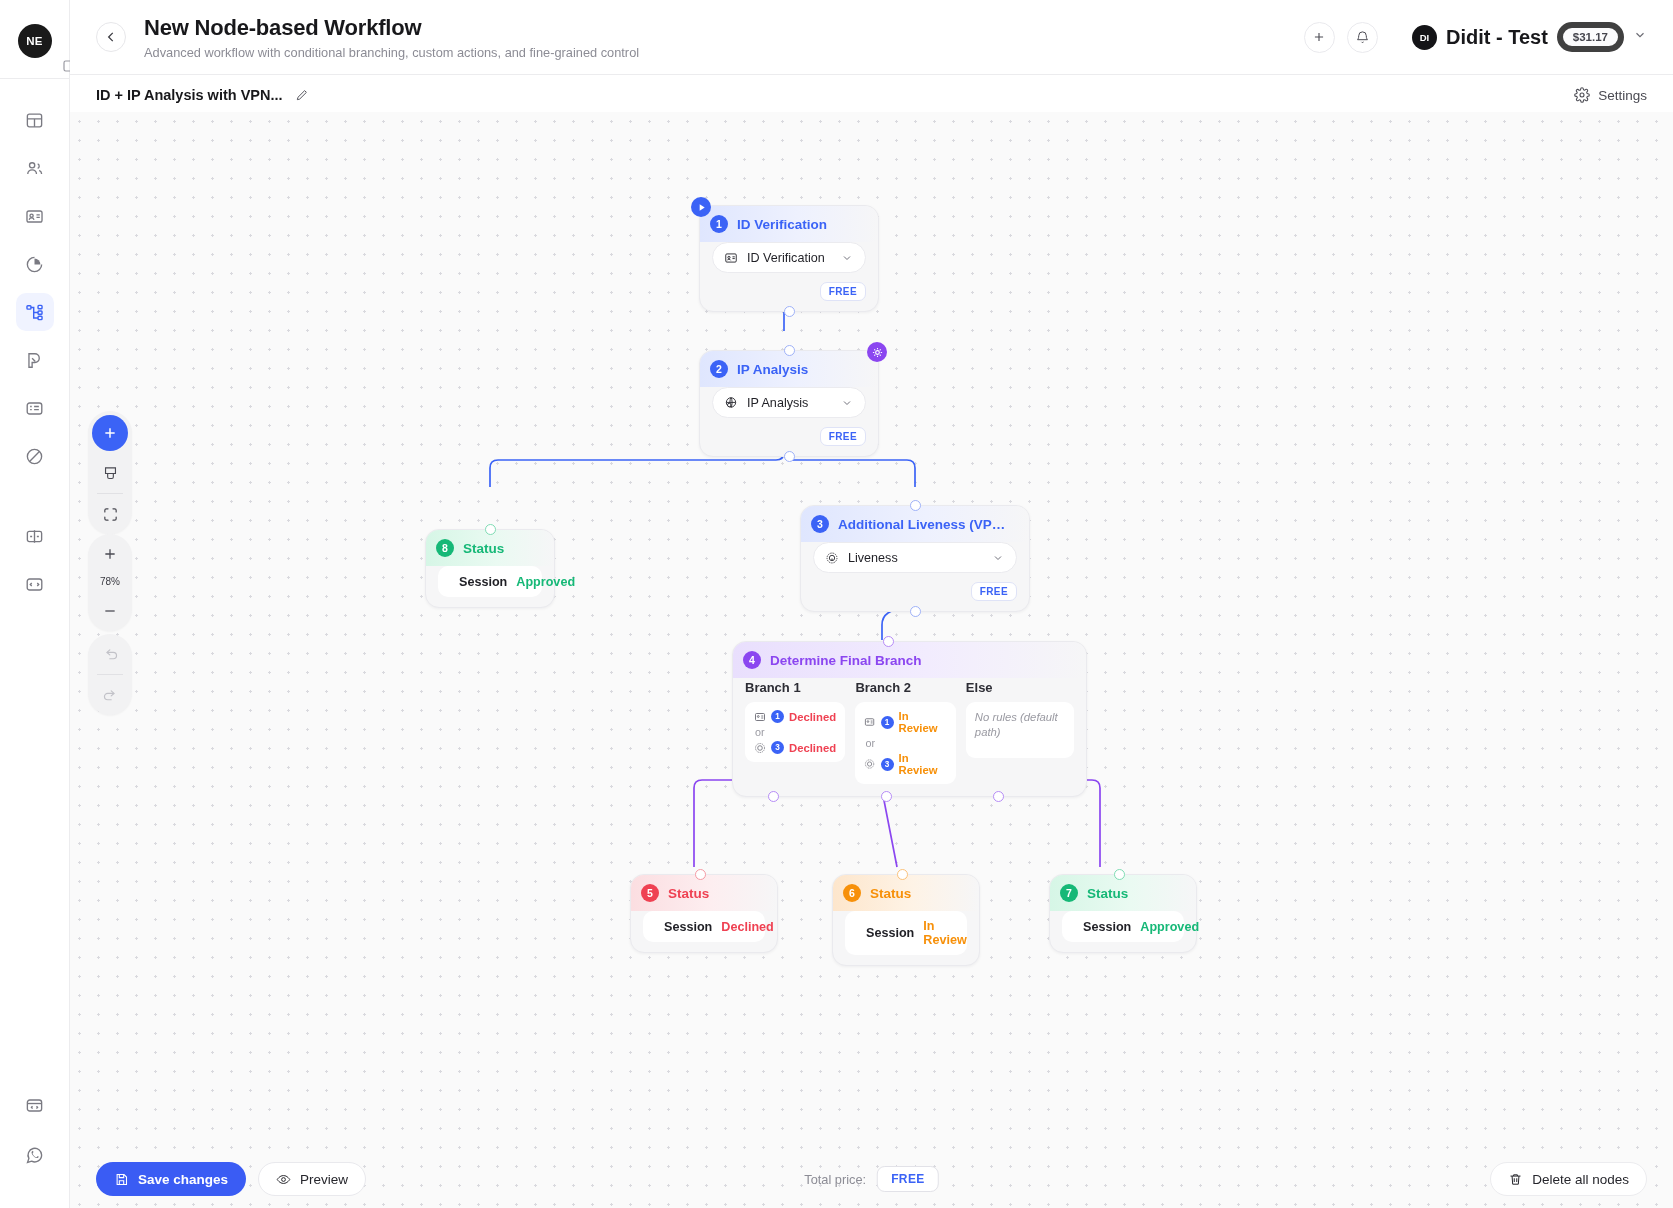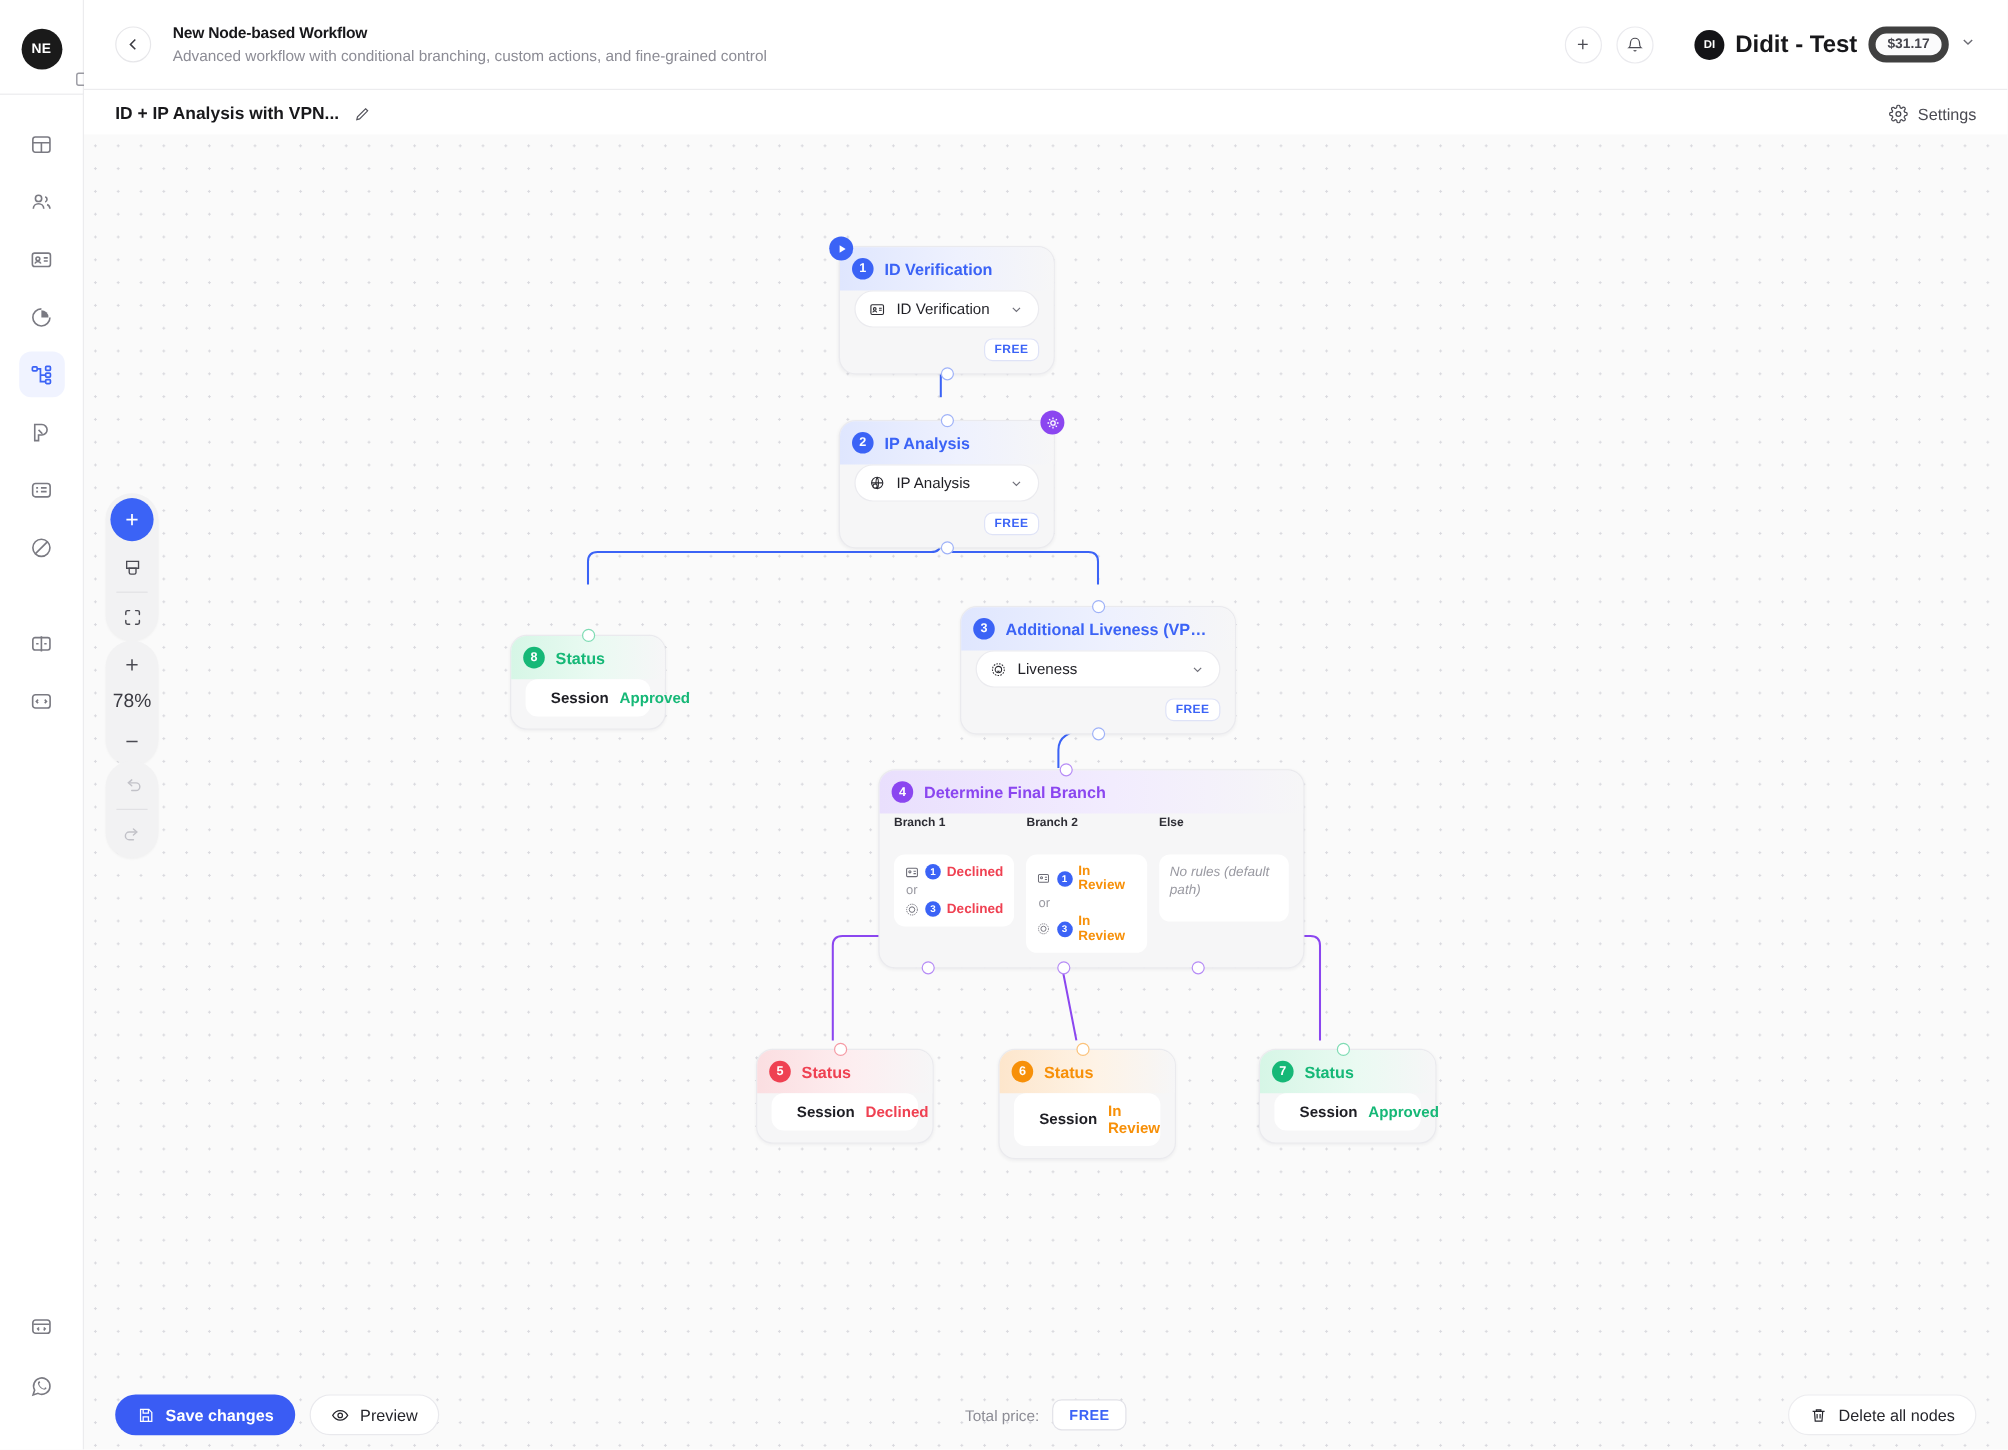--- a/index.html
+++ b/index.html
@@ -46,21 +46,21 @@
     position: absolute; left: 70px; top: 0; right: 0; height: 75px;
     background: #ffffff; display: flex; align-items: center;
     padding: 0 26px 0 26px; border-bottom: 1px solid #ececee;
   }
   .back-btn {
     width: 30px; height: 30px; border-radius: 50%; border: 1px solid #e7e7ea;
     display: flex; align-items: center; justify-content: center;
     color: #3c3c43; cursor: pointer; flex: none; background:#fff;
   }
   .header-titles { margin-left: 18px; }
-  .header-title { font-size: 13px; font-weight: bold; color: #18181b; letter-spacing: -.2px; }
+  .header-title { font-size: 22px; font-weight: bold; color: #18181b; letter-spacing: -.2px; }
   .header-sub { font-size: 12.8px; color: #8c8c95; margin-top: 4px; }
   .header-right { margin-left: auto; display: flex; align-items: center; gap: 12px; }
   .circle-btn {
     width: 31px; height: 31px; border-radius: 50%; border: 1px solid #eaeaee;
     display: flex; align-items: center; justify-content: center;
     color: #4b4b53; cursor: pointer; background: #fff;
   }
   .user-chip { display: flex; align-items: center; gap: 9px; cursor: pointer; margin-left: 22px; }
   .user-avatar {
     width: 25px; height: 25px; border-radius: 50%; background: #141417; color: #fff;
@@ -159,21 +159,21 @@
   .status-row {
     background: #fff; border-radius: 10px; padding: 8px 12px;
     display: flex; align-items: center; gap: 9px; font-size: 12.6px;
   }
   .status-row .lab { color: #1f1f25; font-weight: 600; }
 
   
   .branch-cols { display: flex; gap: 10px; padding: 2px 12px 12px 12px; }
   .branch-col { width: 104px; }
   .branch-col.wide { width: 112px; }
-  .branch-h { font-size: 10px; color: #2d2d35; font-weight: 600; margin-bottom: 21px; }
+  .branch-h { font-size: 13px; color: #2d2d35; font-weight: 600; margin-bottom: 7px; }
   .branch-card {
     background: #fff; border-radius: 9px; padding: 8px 9px; min-height: 56px;
   }
   .rule { display: flex; align-items: center; gap: 5px; font-size: 11.3px; font-weight: bold; }
   .rule .num {
     width: 13px; height: 13px; border-radius: 50%; background: #3b63f6; color: #fff;
     font-size: 8.2px; font-weight: bold; display: flex; align-items: center; justify-content: center; flex: none;
   }
   .or { font-size: 10.8px; color: #9a9aa2; margin: 3px 0 3px 1px; }
   .no-rules { font-size: 11.3px; color: #9a9aa2; font-style: italic; line-height: 1.35; }
@@ -186,21 +186,21 @@
   }
   .ctrl-btn {
     width: 44px; height: 40px; display: flex; align-items: center; justify-content: center;
     color: #4a4a52; cursor: pointer;
   }
   .ctrl-add {
     width: 36px; height: 36px; border-radius: 50%; background: #3b63f6; color: #fff;
     display: flex; align-items: center; justify-content: center; margin: 4px 0 2px 0; cursor: pointer;
   }
   .ctrl-div { width: 26px; height: 1px; background: #e1e1e4; }
-  .zoom-val { font-size: 16px; color: #3b3b42; padding: 2px 0 4px; }
+  .zoom-val { font-size: 10px; color: #3b3b42; padding: 2px 0 4px; }
   .ctrl-btn.disabled { color: #c2c2c8; }
 
   
   .bottombar {
     position: absolute; left: 70px; right: 0; bottom: 0; height: 58px;
     display: flex; align-items: center; padding: 0 26px;
   }
   .btn-primary {
     background: #3a5cf4; color: #fff; border-radius: 999px; height: 34px;
     display: flex; align-items: center; gap: 9px; padding: 0 18px;

